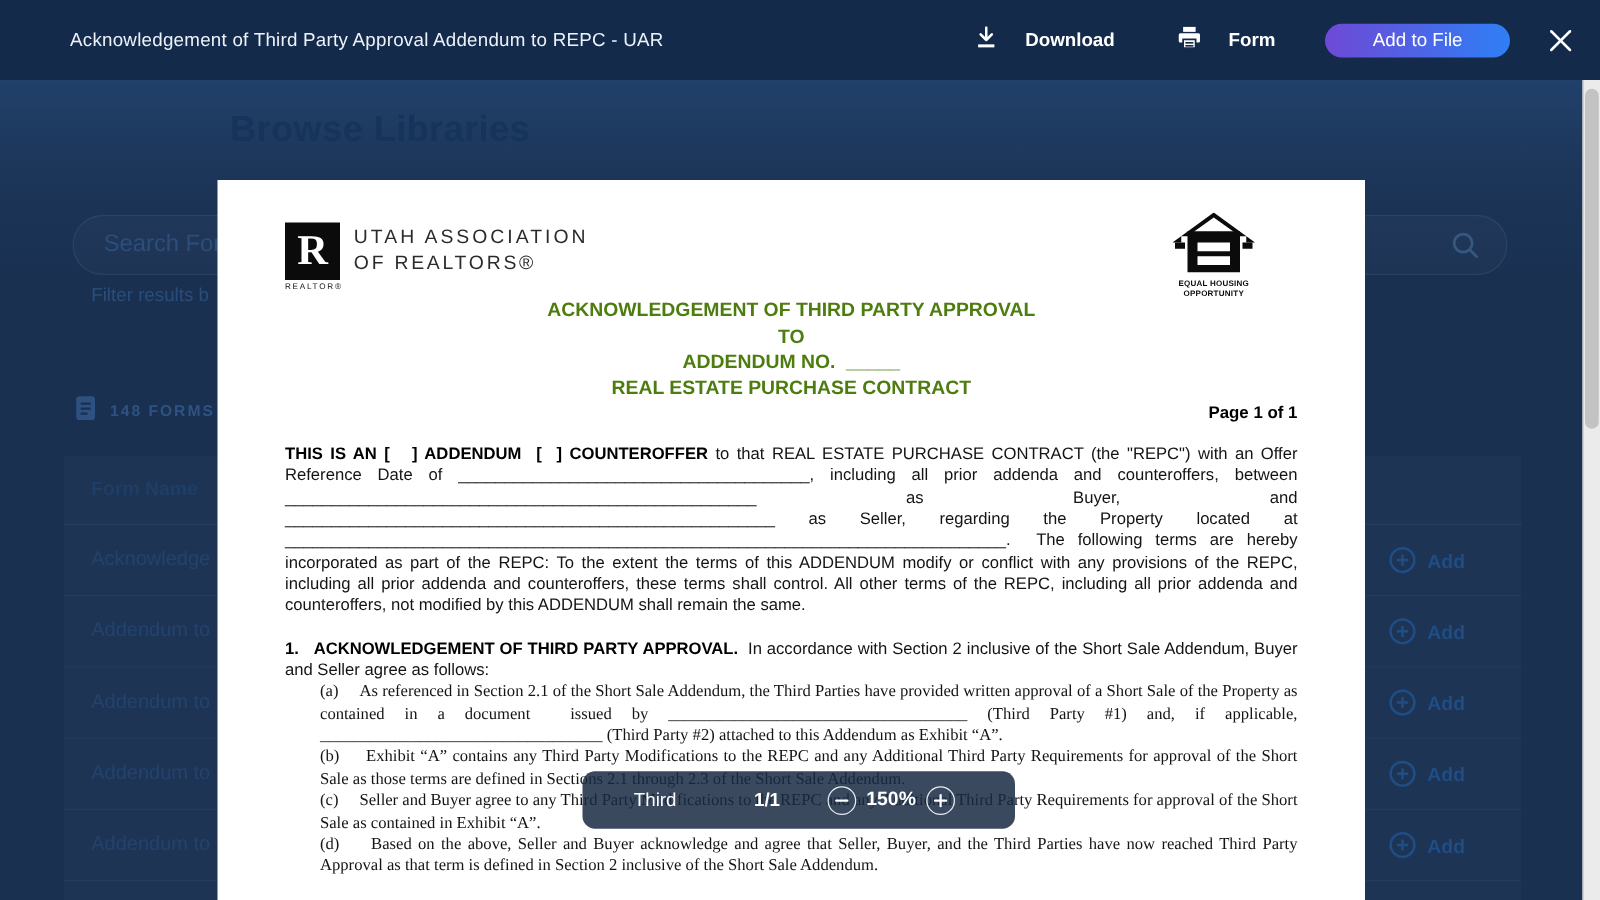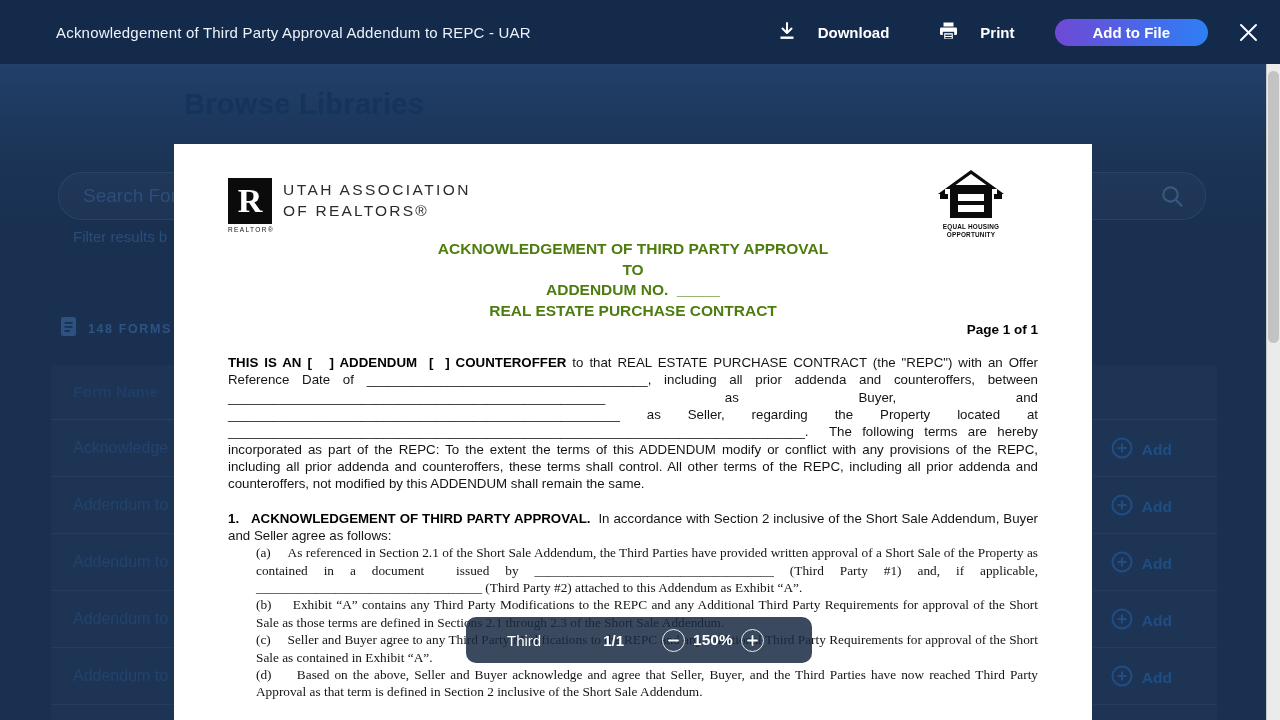--- a/index.html
+++ b/index.html
@@ -7,21 +7,21 @@
   .stage { position:relative; width:1280px; height:720px; background:#193051; overflow:hidden; }
 
   
   .topbar { position:absolute; left:0; top:0; width:1280px; height:64px; background:#132A4B;
             display:flex; align-items:center; z-index:60; }
   .topbar-title { margin-left:56px; color:#EDF2F8; font-size:15px; font-weight:500; letter-spacing:.2px; }
   .topbar-right { position:absolute; right:20px; top:0; height:64px; display:flex; align-items:center; }
   .tb-btn { display:flex; align-items:center; gap:22px; color:#FFFFFF; font-size:15px; font-weight:600; cursor:pointer; }
   .tb-download { margin-right:50px; }
   .tb-print { margin-right:40px; }
-  .pill-btn { height:27px; padding:0 38px; border:none; border-radius:20px; color:#fff; font-size:15px; font-weight:700;
+  .pill-btn { height:27px; padding:0 38px; border:none; border-radius:20px; color:#fff; font-size:15px; font-weight:400;
               background:linear-gradient(90deg,#6E49D6 0%,#2E7FF5 100%); display:flex; align-items:center; cursor:pointer;
               font-family:"Liberation Sans", sans-serif; margin-right:28px; }
   .close-x { width:24px; height:24px; display:flex; align-items:center; justify-content:center; cursor:pointer; }
 
   
   .backdrop { position:absolute; left:0; top:64px; width:1266px; height:656px;
               background:linear-gradient(180deg,#21406A 0%,#1C3659 11%,#193051 24%,#193051 100%); z-index:1; }
   .bg-heading { position:absolute; left:184px; top:24px; font-size:29px; font-weight:700; color:#16335C; letter-spacing:.3px; }
   .bg-search { position:absolute; left:58px; top:108px; width:1148px; height:48px; border-radius:24px;
                border:1px solid rgba(150,185,230,0.10); background:rgba(255,255,255,0.025);
@@ -186,21 +186,21 @@
       <div class="tb-btn tb-print">
         <span>
           <svg width="19" height="18" viewBox="0 0 19 18">
               <rect x="4.5" y="0.5" width="10" height="4" fill="#fff"></rect>
               <rect x="1" y="5.5" width="17" height="7.5" rx="1.2" fill="#fff"></rect>
               <rect x="4.5" y="10.5" width="10" height="7" fill="#fff" stroke="#132A4B" stroke-width="1.4"></rect>
               <rect x="6.3" y="12.6" width="6.4" height="1.3" fill="#132A4B"></rect>
               <rect x="6.3" y="15" width="6.4" height="1.3" fill="#132A4B"></rect>
             </svg>
         </span>
-        <span>Print</span>
+        <span>Form</span>
       </div>
       <button class="pill-btn">Add to File</button>
       <div class="close-x">
         <svg width="19" height="19" viewBox="0 0 19 19">
             <line x1="2" y1="2" x2="17" y2="17" stroke="#fff" stroke-width="2" stroke-linecap="round"></line>
             <line x1="17" y1="2" x2="2" y2="17" stroke="#fff" stroke-width="2" stroke-linecap="round"></line>
           </svg>
       </div>
     </div>
   </div>

